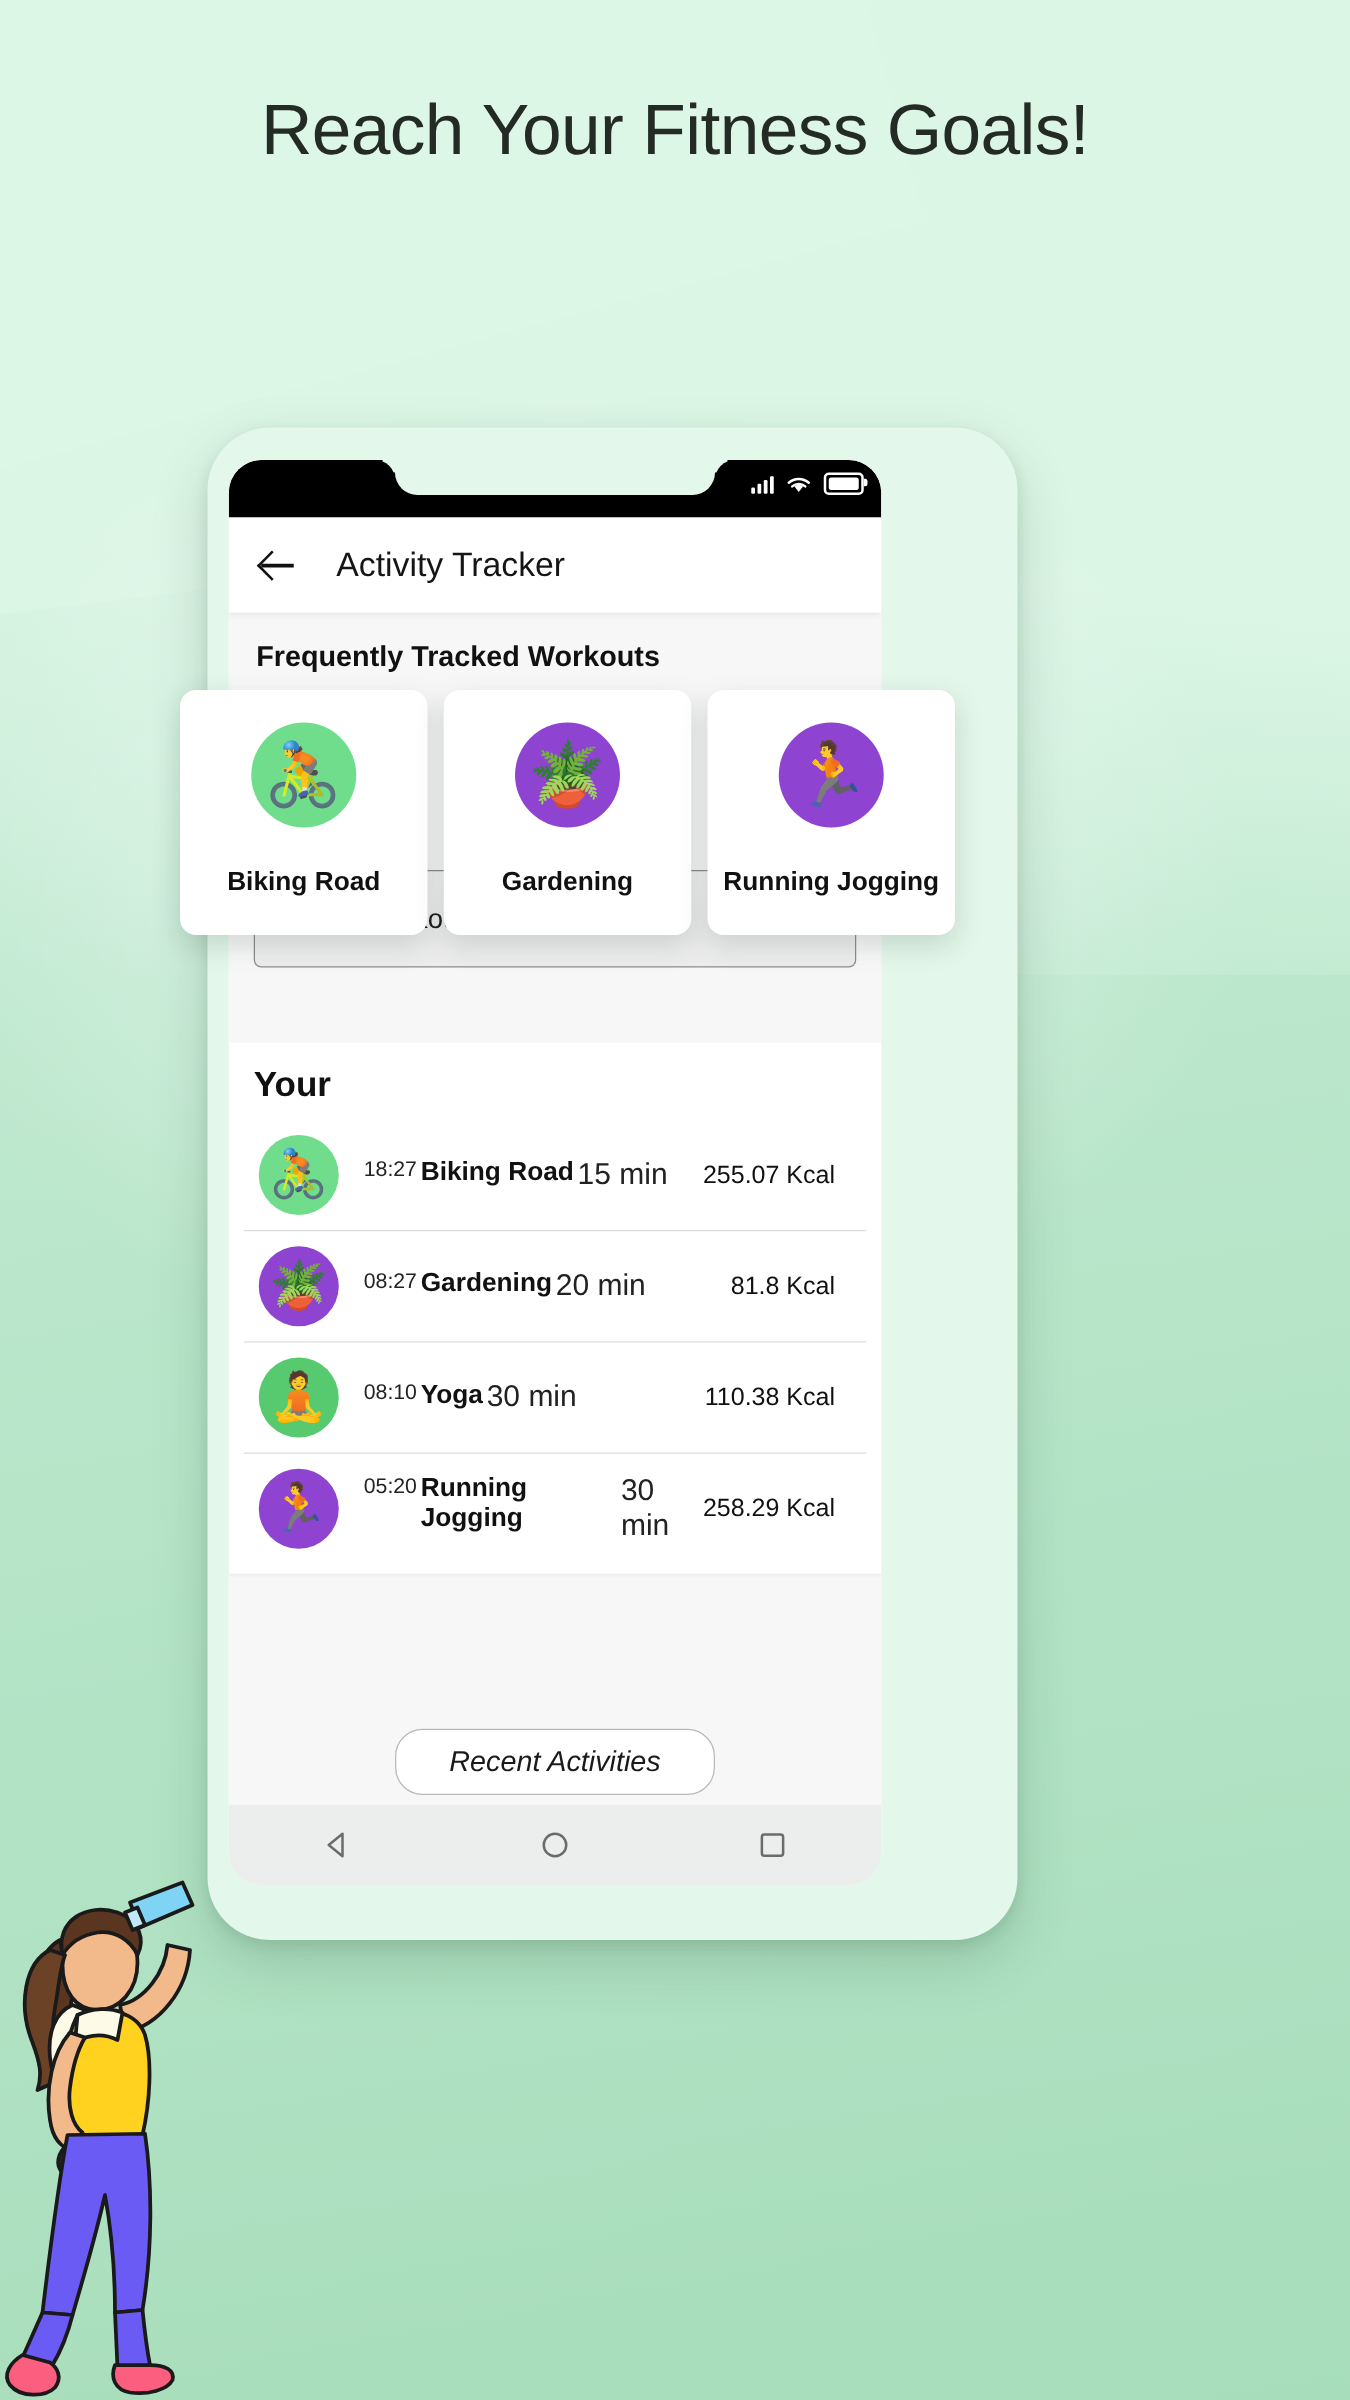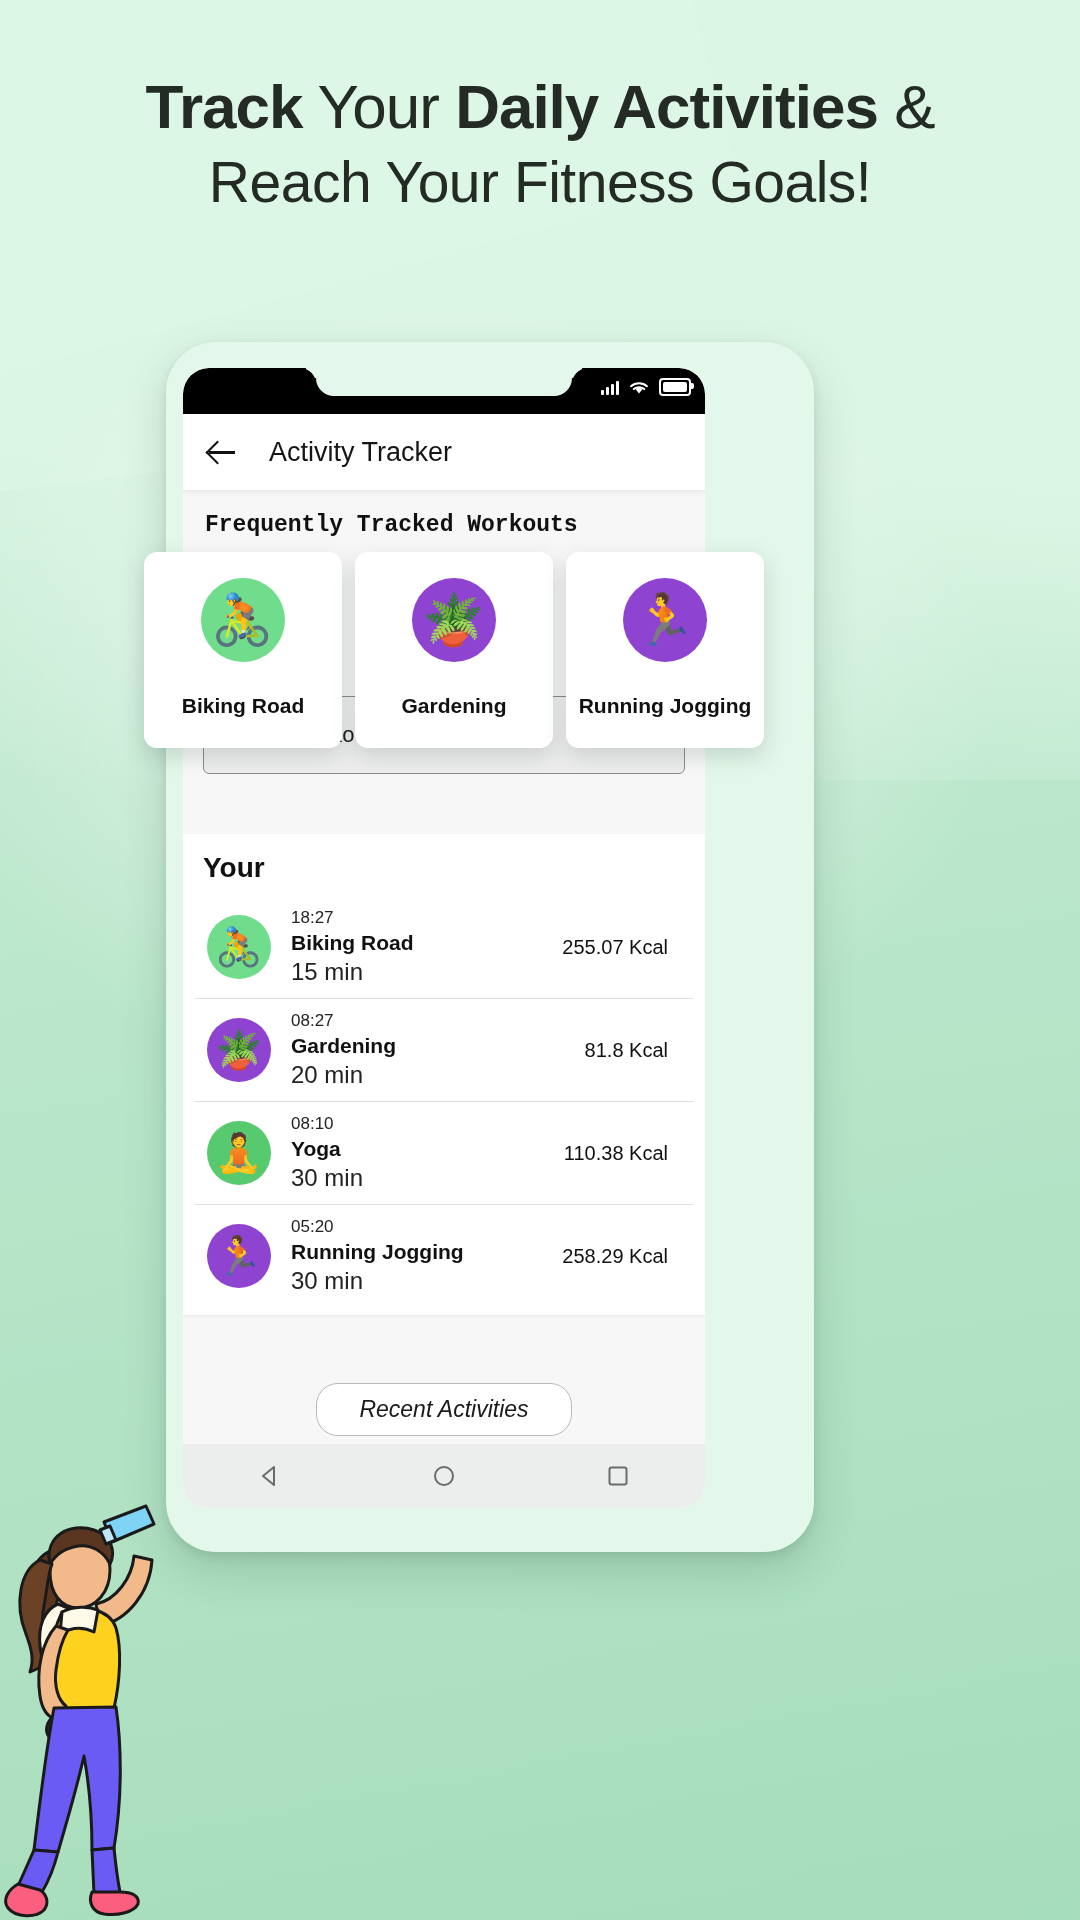--- a/index.html
+++ b/index.html
@@ -59,21 +59,21 @@
   
   .appbar{height:76px;background:#fff;display:flex;align-items:center;padding:0 0 0 22px;
       box-shadow:0 2px 5px rgba(0,0,0,.07);position:relative;z-index:3;}
   .backarrow{width:34px;height:34px;position:relative;cursor:pointer;}
   .backarrow:before{content:"";position:absolute;left:4px;top:16px;width:26px;height:2.6px;background:#111;}
   .backarrow:after{content:"";position:absolute;left:4px;top:9px;width:15px;height:15px;
       border-left:2.6px solid #111;border-bottom:2.6px solid #111;transform:rotate(45deg);}
   .appbar-title{font-size:27px;font-weight:400;color:#151515;margin-left:30px;}
 
   .content{background:#f7f7f7;height:1018px;position:relative;}
-  .sect-title{font-size:23px;font-weight:700;color:#111;padding:22px 0 0 22px;font-family:Liberation Mono, monospace;}
+  .sect-title{font-size:23px;font-weight:700;color:#111;padding:22px 0 0 22px;}
 
   
   .cards{position:absolute;left:144px;top:552px;width:620px;height:196px;
       display:flex;gap:13px;z-index:9;}
   .wcard{width:198px;background:#fff;border-radius:13px;
       box-shadow:0 8px 22px rgba(30,60,45,.17);
       display:flex;flex-direction:column;align-items:center;padding-top:26px;}
   .wicon{width:84px;height:84px;border-radius:50%;display:flex;align-items:center;
       justify-content:center;font-size:50px;line-height:1;overflow:hidden;}
   .wicon.green{background:#6fdd8b;}
@@ -95,21 +95,21 @@
       box-shadow:0 1px 3px rgba(0,0,0,.07);}
   .today h3{margin:0;padding:18px 0 12px 20px;font-size:28px;font-weight:700;color:#111;}
   .rowlist{padding:0 12px 8px 12px;}
   .arow{display:flex;align-items:center;padding:12px 0;position:relative;}
   .arow + .arow{border-top:1px solid #dedede;}
   .aicon{width:64px;height:64px;border-radius:50%;flex:0 0 64px;display:flex;
       align-items:center;justify-content:center;font-size:38px;line-height:1;
       margin-left:12px;overflow:hidden;}
   .aicon.green{background:#6fdd8b;}
   .aicon.purple{background:#8e44d0;}
-  .ameta{margin-left:20px;display:flex;flex-direction:column;gap:3px;}
+  .ameta{margin-left:20px;display:flex;flex-direction:row;gap:3px;}
   .atime{font-size:17px;color:#222;}
   .aname{font-size:21px;font-weight:700;color:#111;}
   .adur{font-size:24px;color:#222;}
   .akcal{margin-left:auto;margin-right:25px;font-size:20px;font-weight:400;color:#111;
       white-space:nowrap;}
 
   
   .recentwrap{position:absolute;left:0;bottom:72px;width:100%;display:flex;justify-content:center;}
   .recentbtn{border:1px solid #b9b9b9;border-radius:22px;background:#fff;
       padding:12px 42px;font-size:23px;font-style:italic;color:#1a1a1a;cursor:pointer;}
@@ -125,26 +125,20 @@
 </head>
 <body>
 
 <div class="bg"></div>
 <div class="bg-band3"></div>
 <div class="bg-band2"></div>
 <div class="bg-band1"></div>
 <div class="bg-soft"></div>
 
 <div class="headline">
-  <div class="l1">
-    <span class="b">Track</span>
-    <span class="n">Your</span>
-    <span class="b">Daily Activities</span>
-    <span class="n">&amp;</span>
-  </div>
   <div class="l2">Reach Your Fitness Goals!</div>
 </div>
 
 <div class="phone">
   <div class="screen">
 
     <div class="statusbar">
       <div class="notch"></div>
       <div class="sb-icons">
         <span class="bars">

